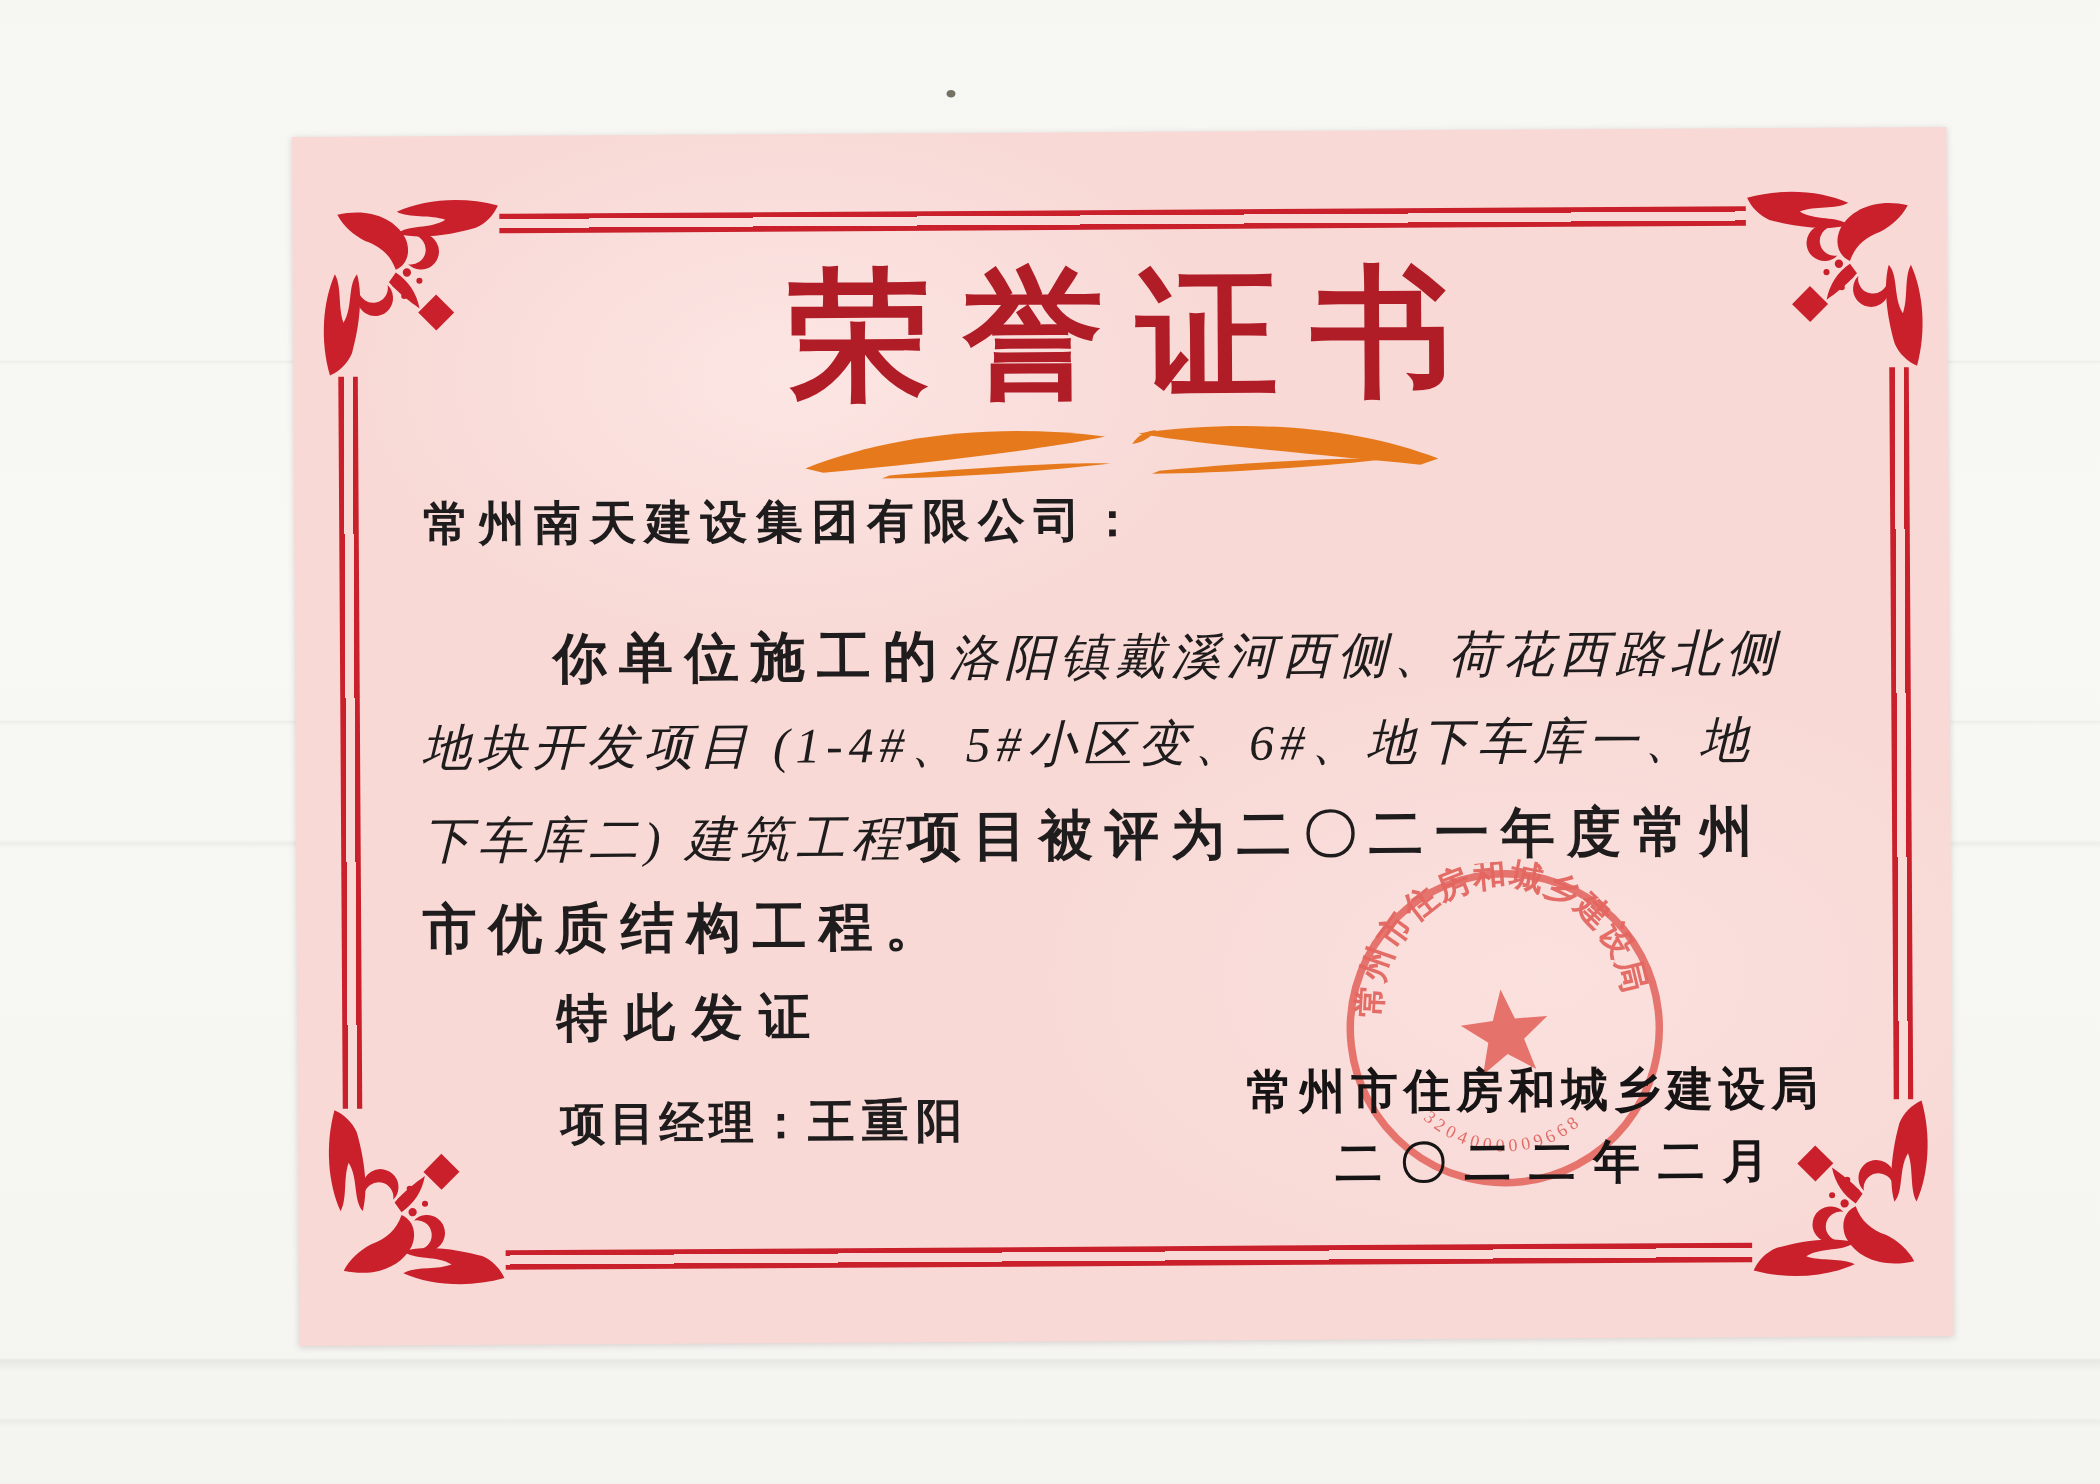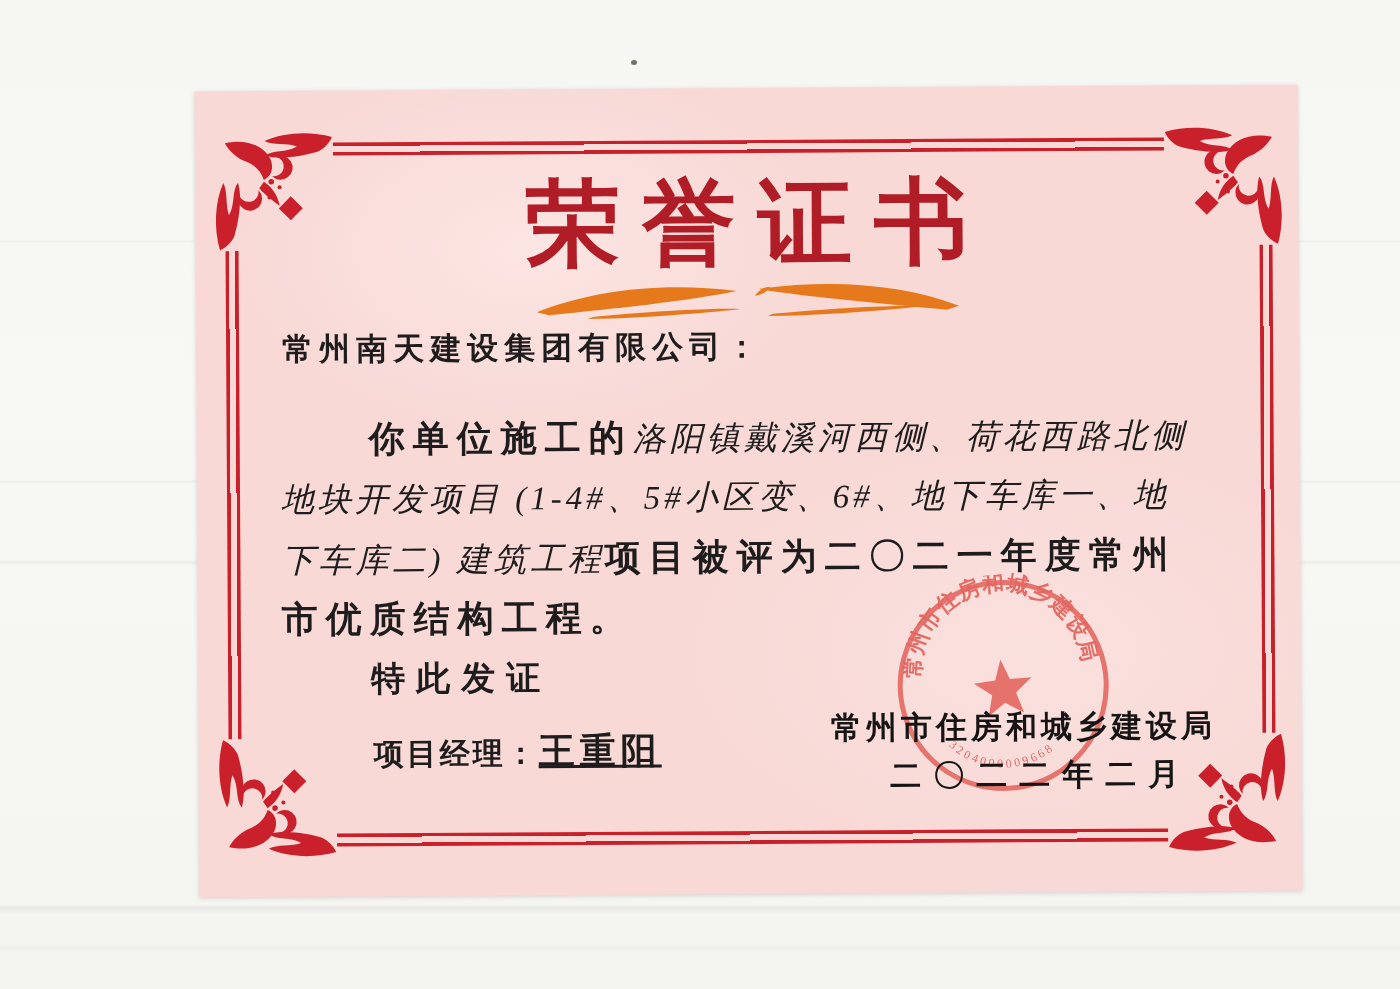--- a/index.html
+++ b/index.html
@@ -66,21 +66,21 @@
   .printed{font-family:"Liberation Serif","DejaVu Serif",serif;font-size:36px;letter-spacing:8px;font-weight:600;}
   .filled{font-family:"Liberation Serif","DejaVu Serif",serif;font-style:italic;font-size:33px;letter-spacing:4px;font-weight:500;}
   .indent{display:inline-block;width:88px;}
 
   .closing{
     position:absolute;left:173px;top:566px;color:#1e1c1c;
     font-size:34px;font-weight:700;letter-spacing:11px;
   }
   .manager{position:absolute;left:175px;top:638px;color:#1e1c1c;white-space:nowrap;}
   .manager .label{font-family:"Liberation Sans","DejaVu Sans",sans-serif;font-size:30px;font-weight:700;letter-spacing:3px;}
-  .manager .name{font-size:36px;font-weight:600;letter-spacing:5px;text-decoration:underline;}
+  .manager .name{font-size:31px;font-weight:600;letter-spacing:5px;}
 
   .issuer-block{position:absolute;left:590px;width:470px;text-align:center;color:#161414;}
   .issuer{top:620px;position:absolute;width:100%;font-size:31px;font-weight:600;letter-spacing:4px;}
   .issue-date{top:668px;position:absolute;width:100%;padding-left:34px;box-sizing:border-box;
     font-size:31px;font-weight:600;letter-spacing:12px;}
 
   .seal{position:absolute;left:694px;top:488px;opacity:.85;transform:rotate(-6deg);}
 </style>
 </head>
 <body>

